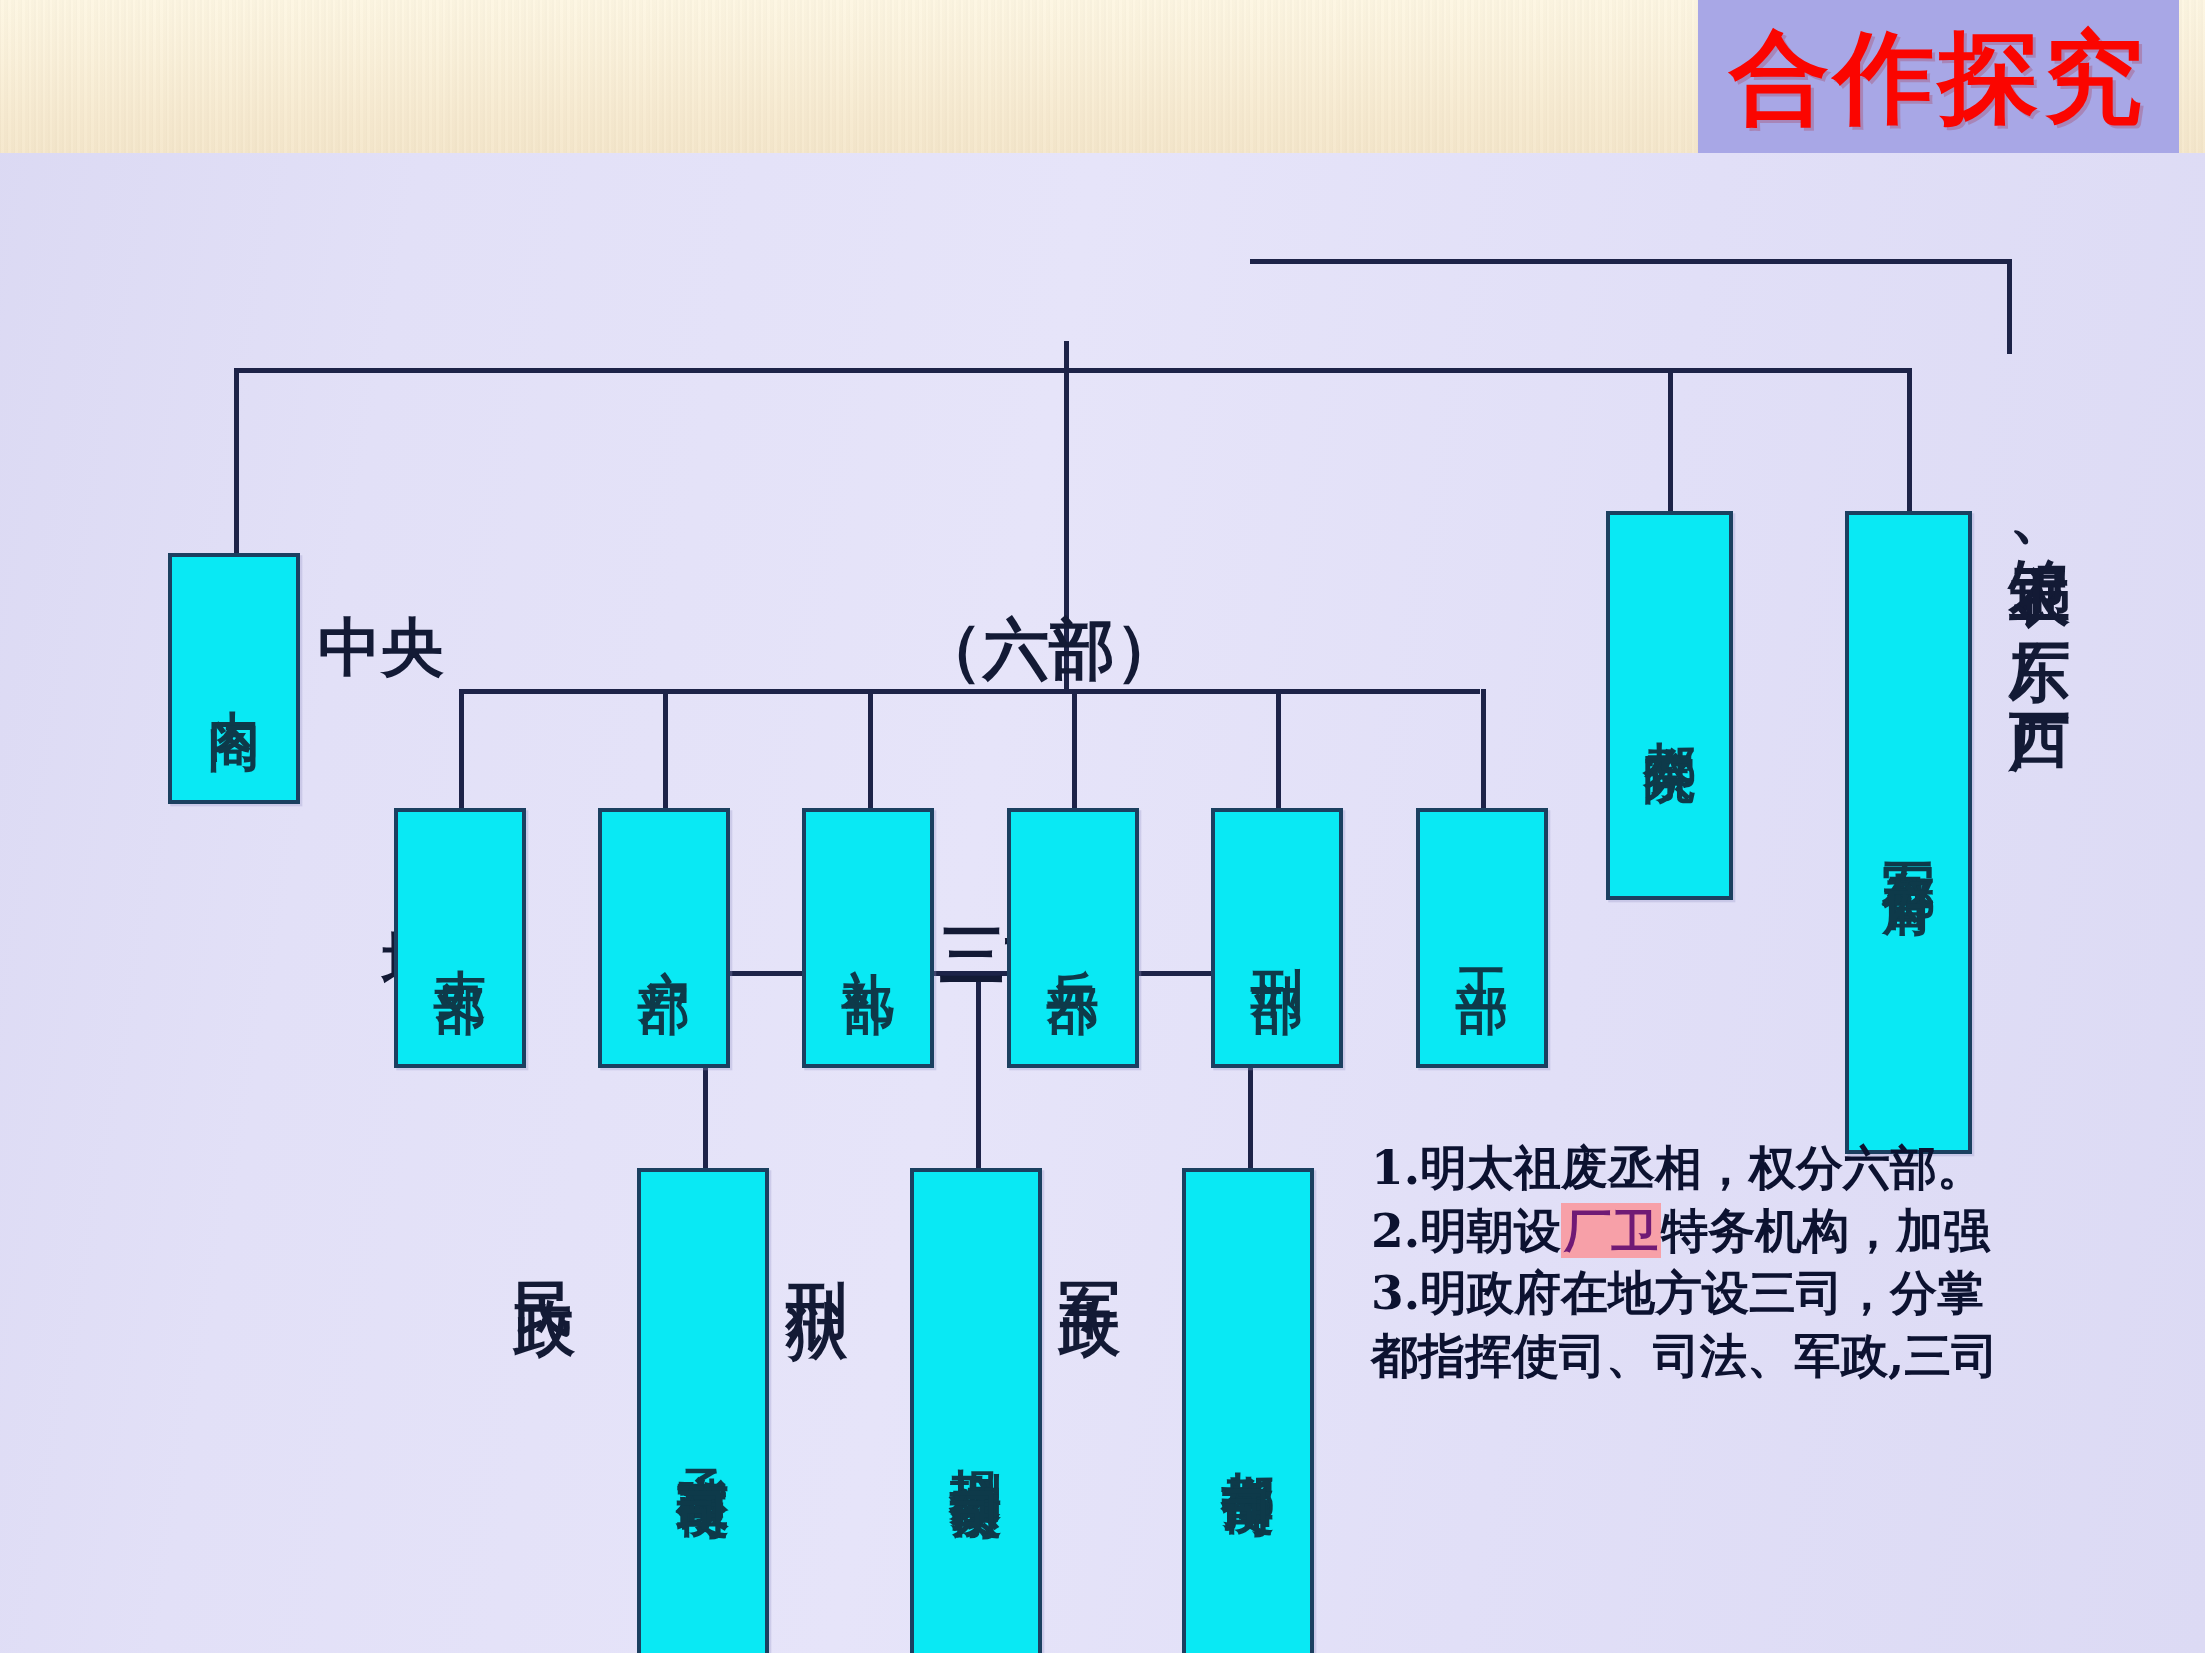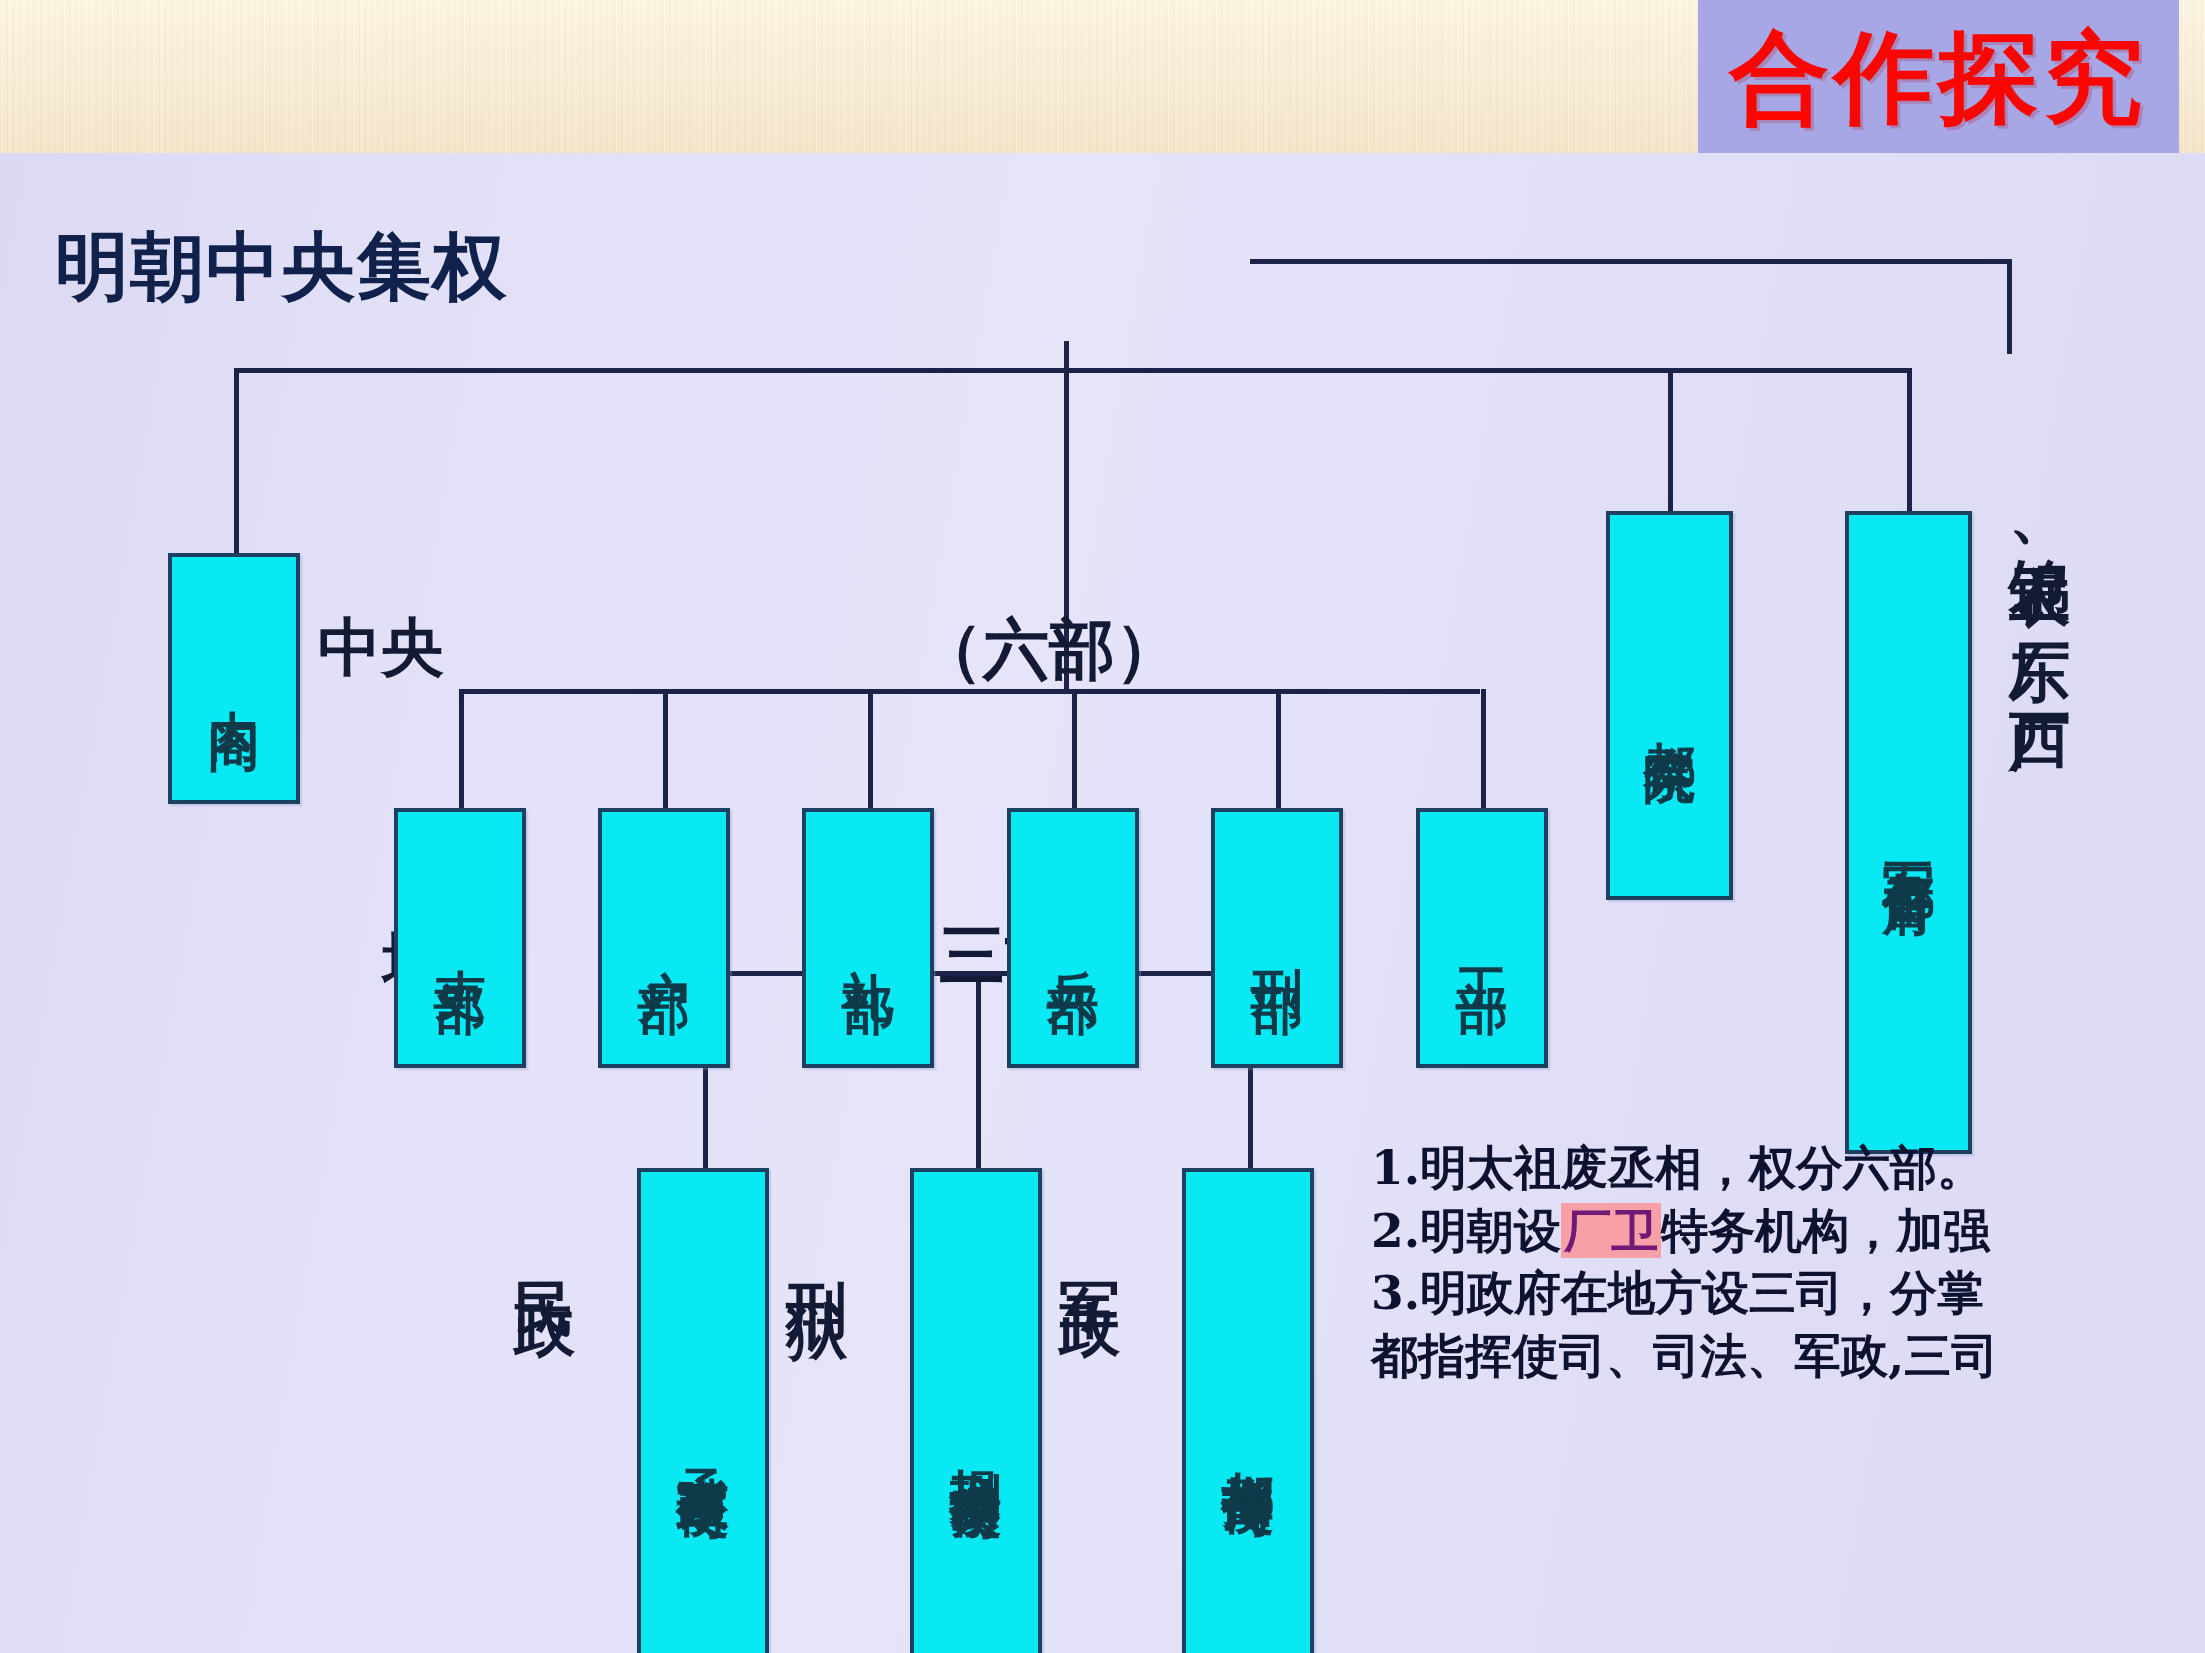--- a/index.html
+++ b/index.html
@@ -111,21 +111,20 @@
 
 <div id="stage">
 
   <div class="top-band"></div>
   <div class="title-plate">
     <span class="t">合作探究</span>
   </div>
 
   <div class="canvas">
 
-    <div class="diagram-title">明朝中央集权</div>
 
     <div class="ln v" style="left:1064px; top:188px; height:32px;"></div>
 
     <div class="ln h" style="left:234px; top:215px; width:1678px;"></div>
 
     <div class="ln v" style="left:234px; top:215px; height:185px;"></div>
 
     <div class="ln v" style="left:1064px; top:215px; height:322px;"></div>
 
     <div class="ln v" style="left:1668px; top:215px; height:143px;"></div>

